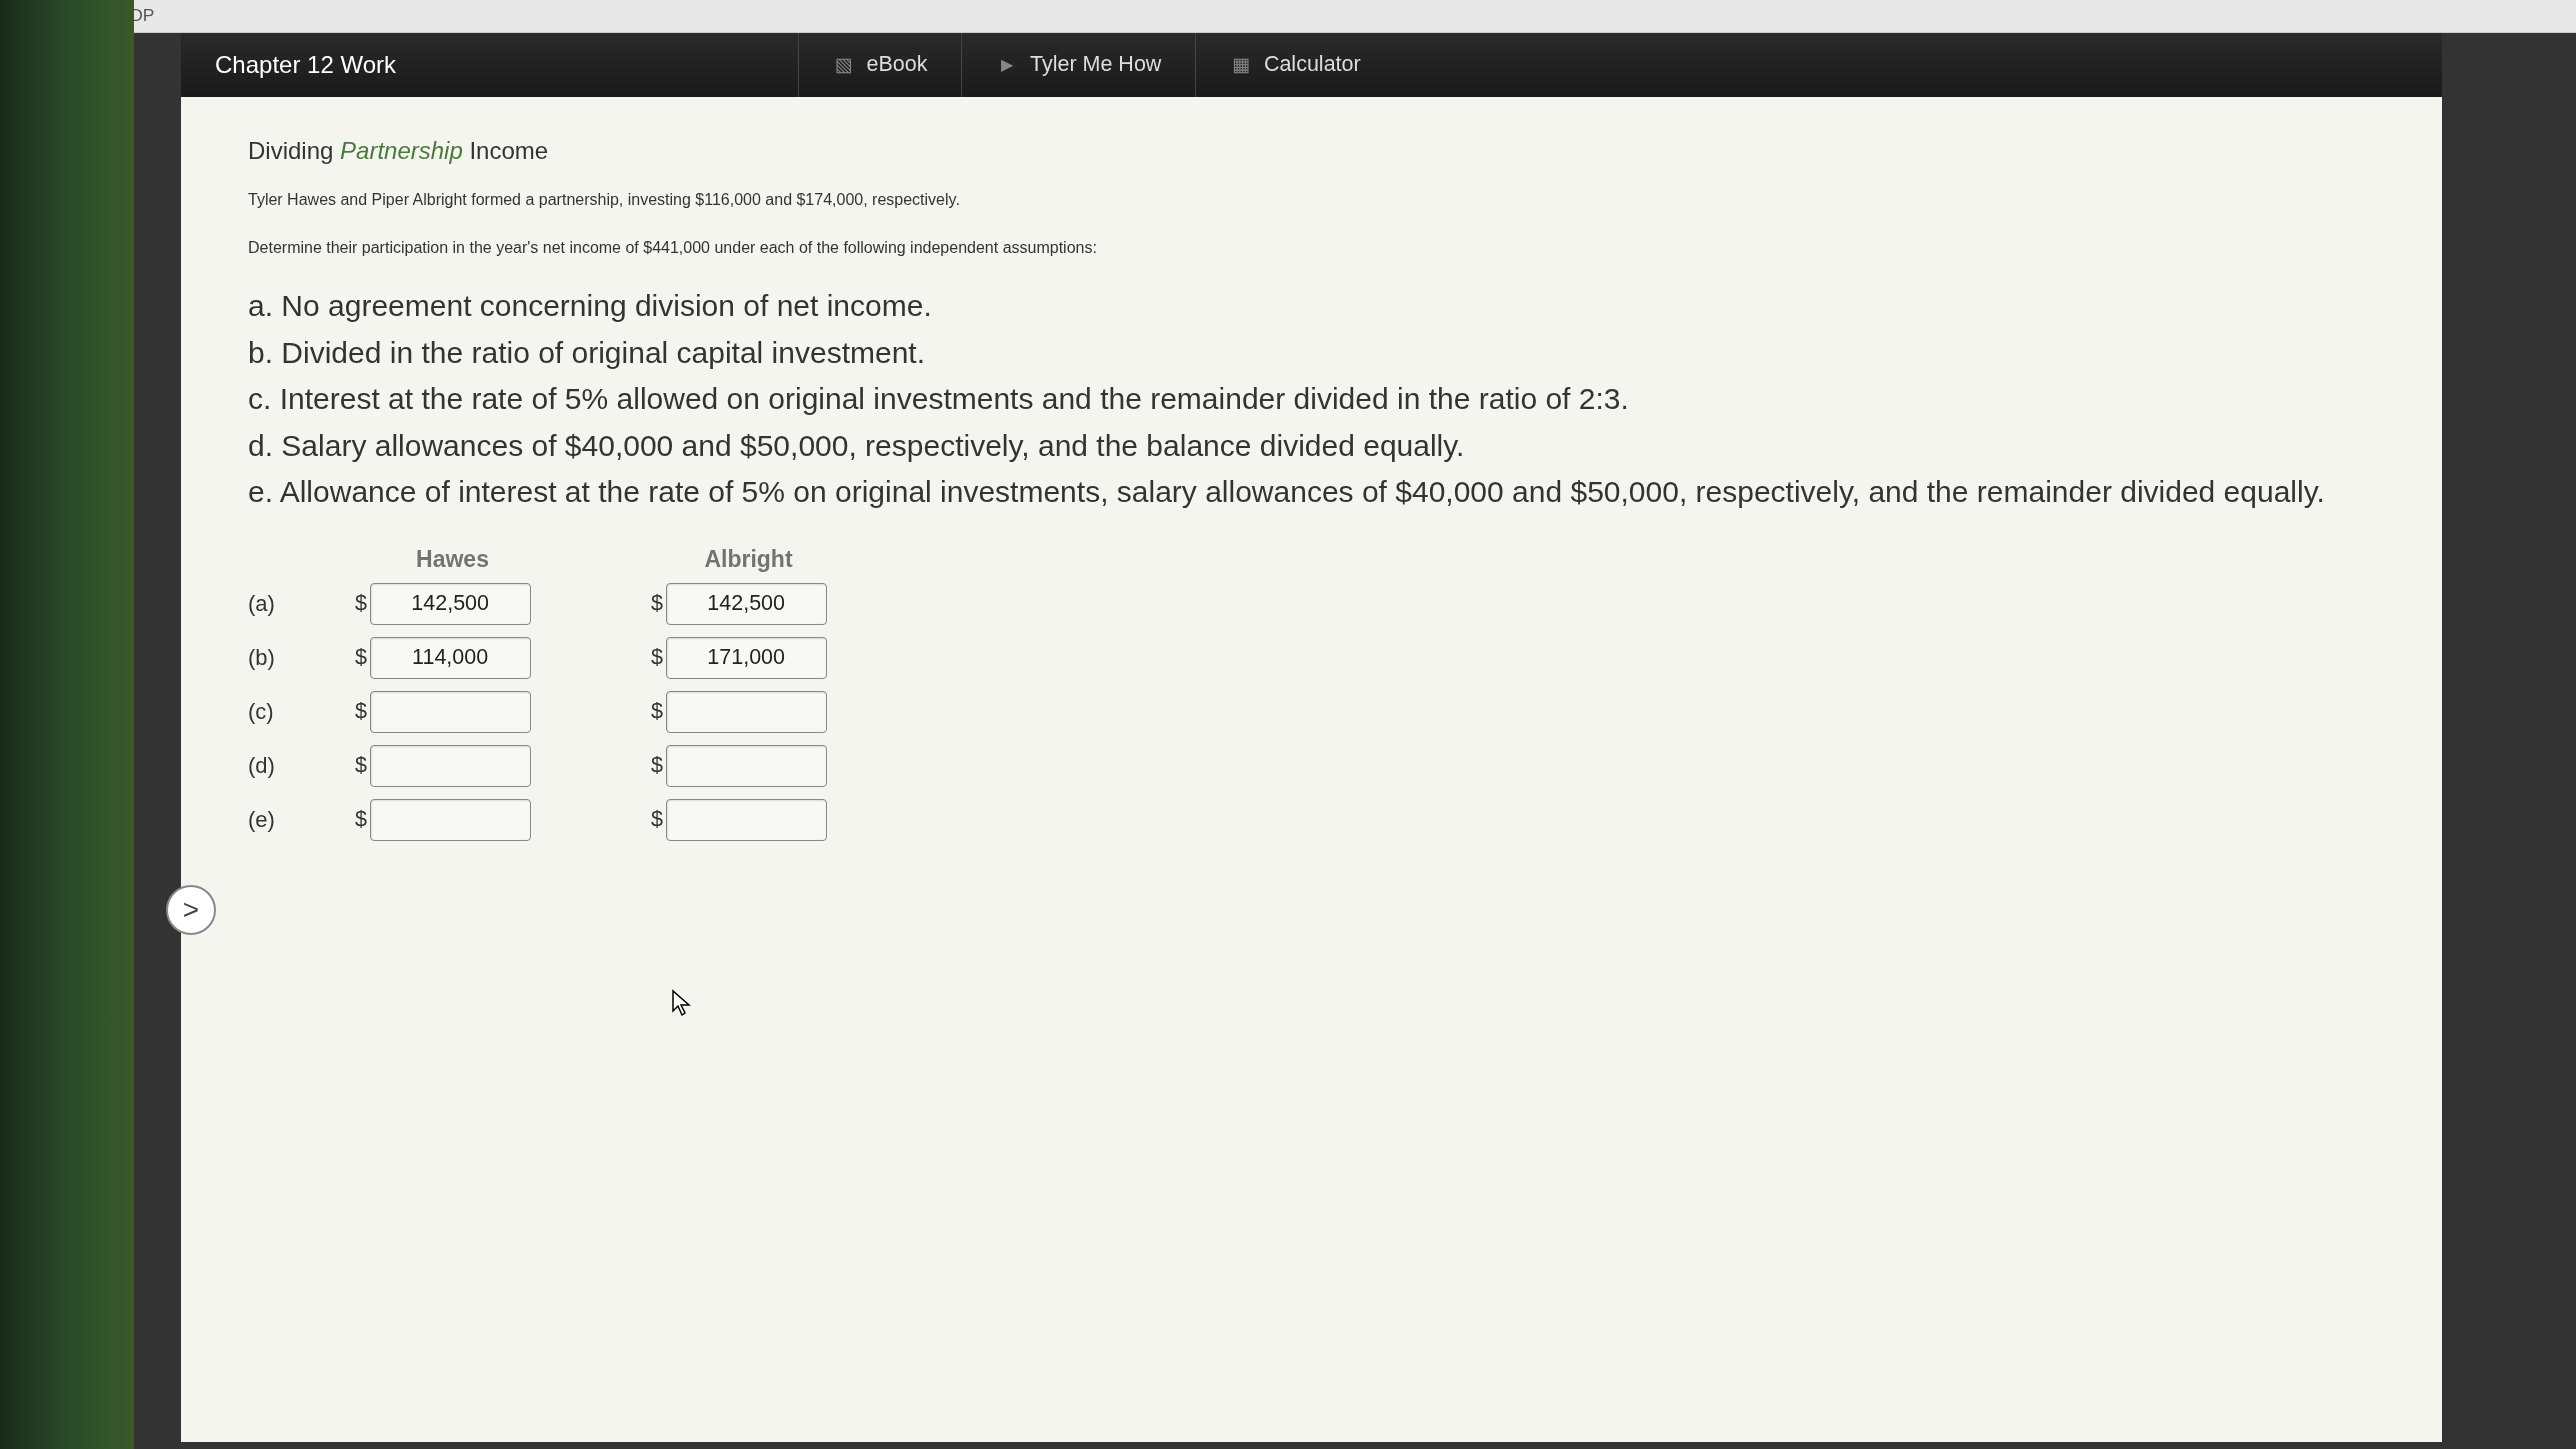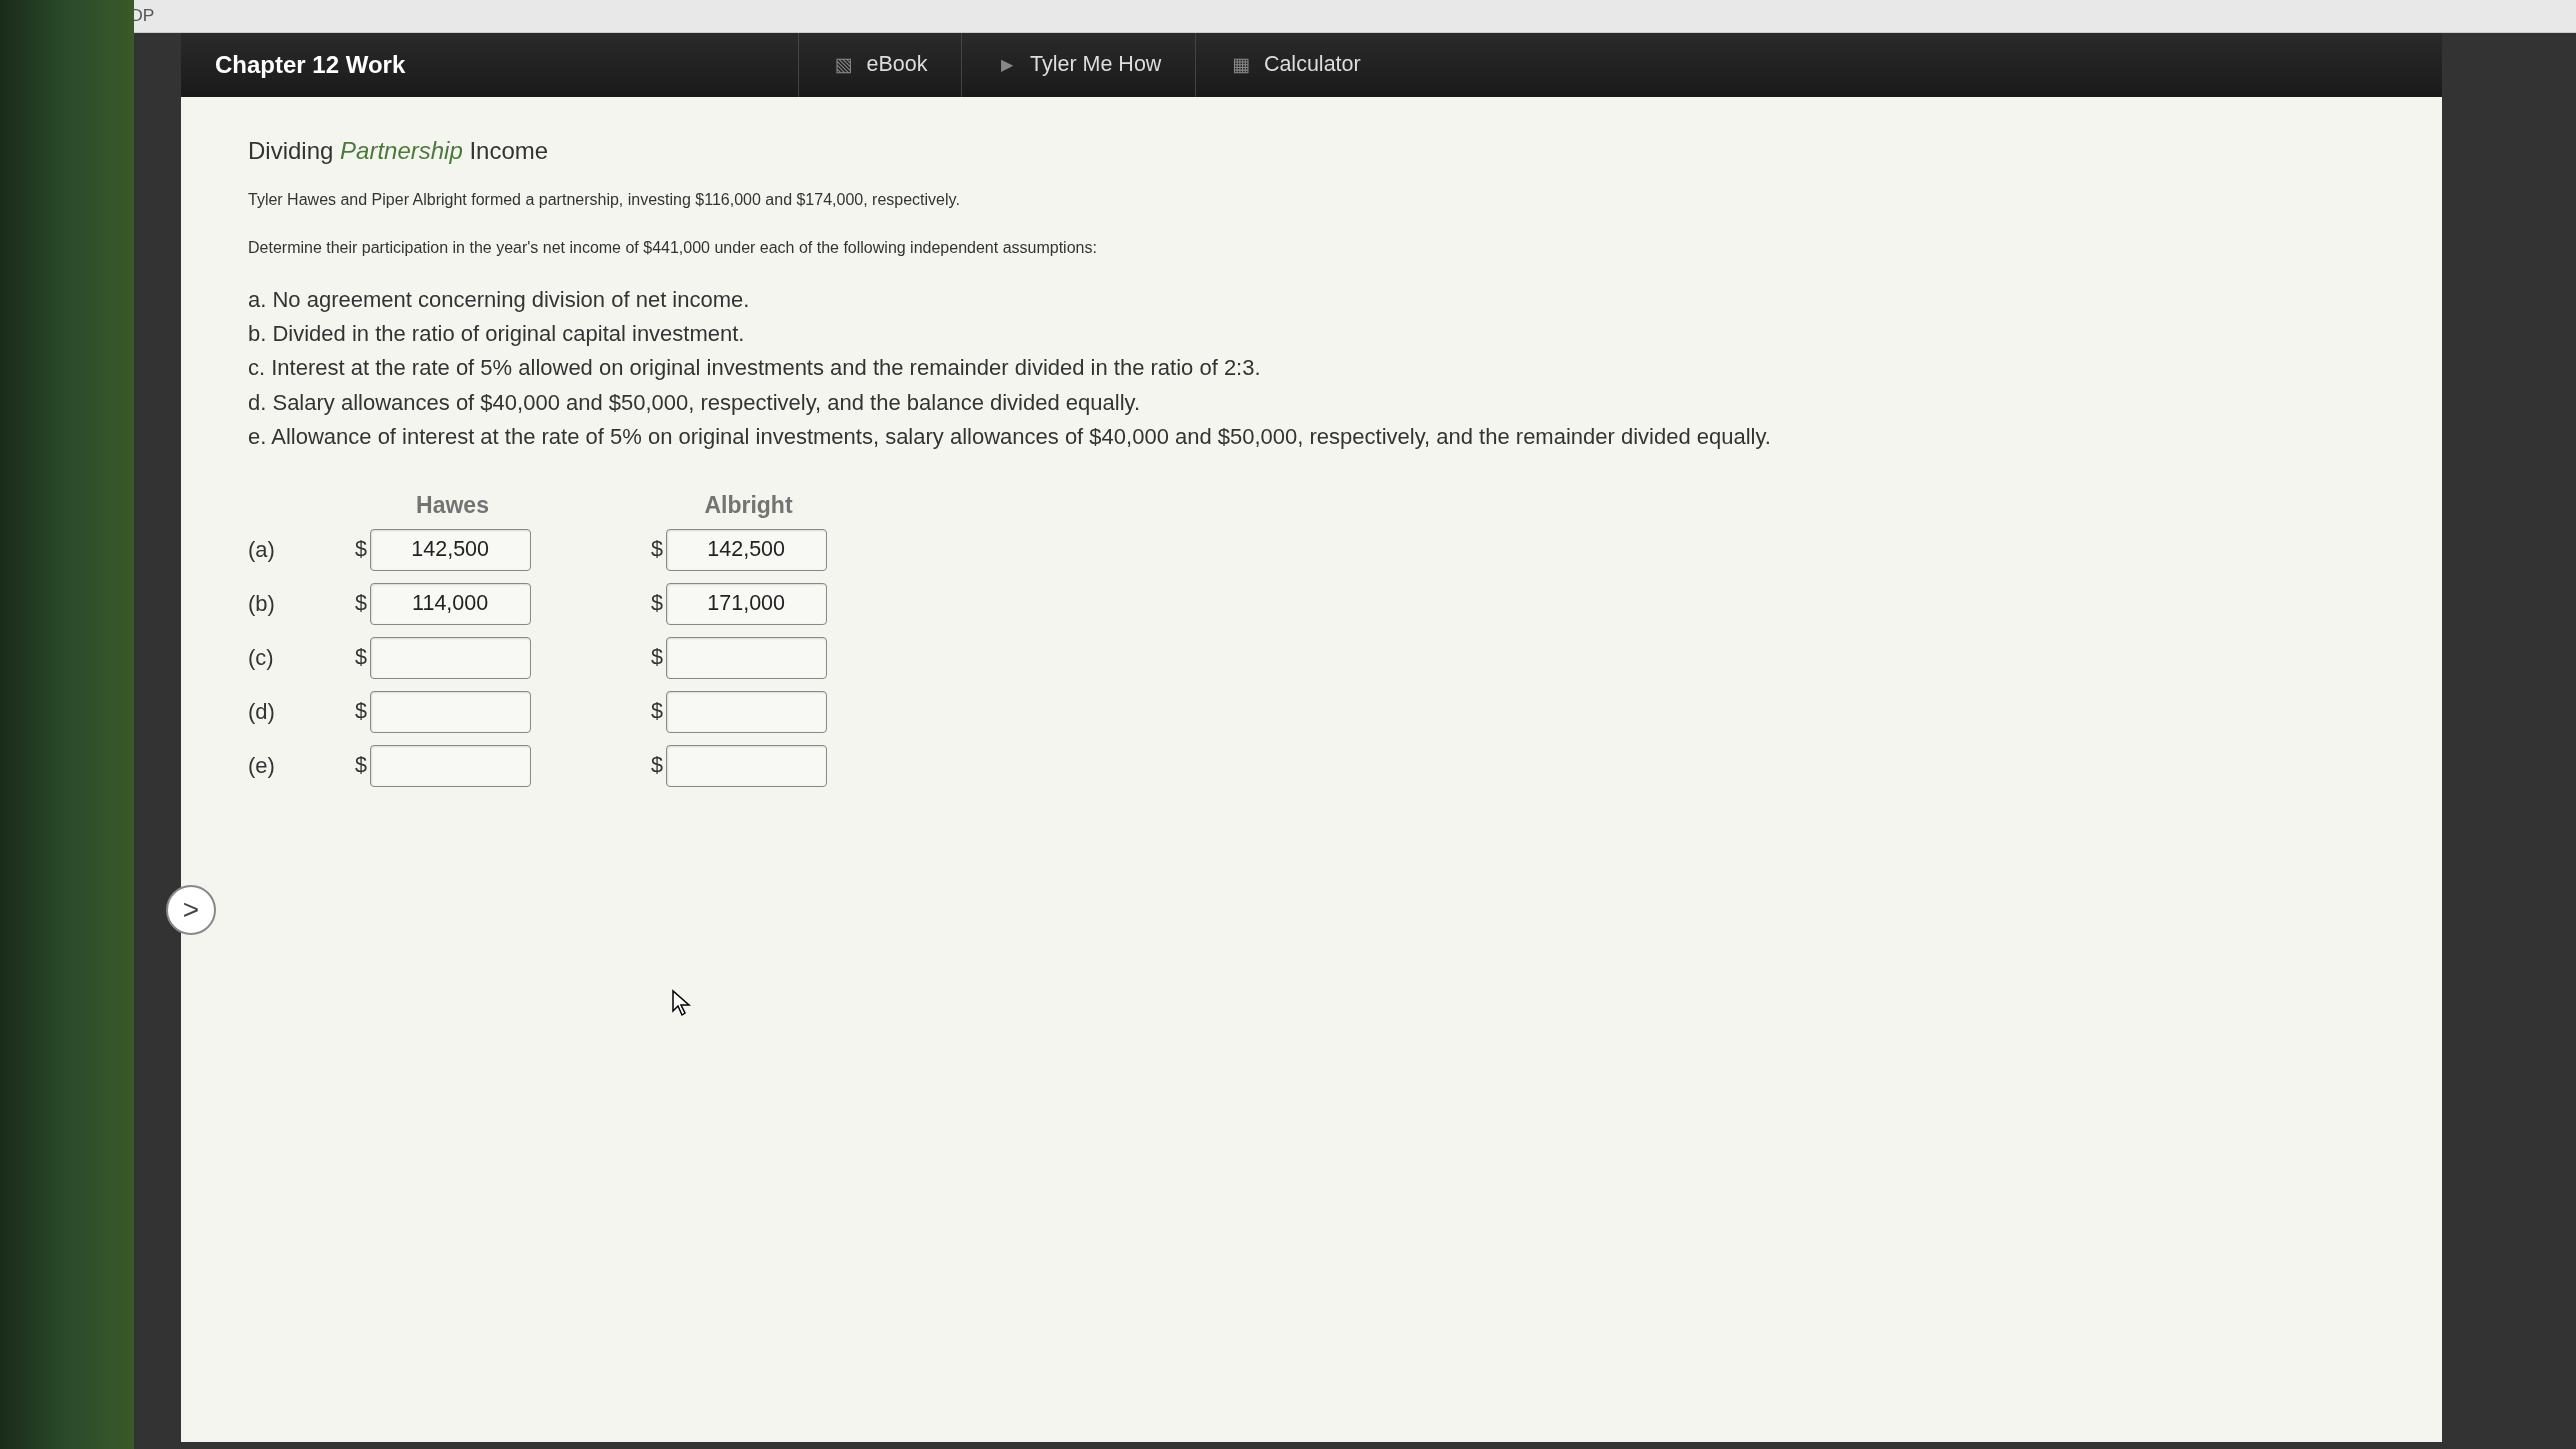--- a/index.html
+++ b/index.html
@@ -46,21 +46,21 @@
     }
     .header-bar {
       background: linear-gradient(to bottom, #2a2a2a, #1a1a1a);
       display: flex;
       align-items: center;
       height: 64px;
     }
     .header-title {
       color: #fff;
       font-size: 24px;
-      font-weight: bold;
+      font-weight: normal;
       padding: 0 34px;
       flex: 0 0 617px;
     }
     .header-tab {
       display: flex;
       align-items: center;
       gap: 12px;
       padding: 0 34px;
       color: #ddd;
       font-size: 21.5px;
@@ -88,24 +88,24 @@
       margin-bottom: 23.5px;
     }
     .problem-title .highlight { color: #4a7a3a; font-style: italic; }
     .problem-text {
       font-size: 16px;
       color: #333;
       line-height: 1.5;
       margin-bottom: 23.5px;
     }
     .assumptions {
-      font-size: 22px;
+      font-size: 30px;
       color: #333;
       line-height: 1.55;
-      margin-bottom: 38px;
+      margin-bottom: 30px;
     }
     .answer-table {
       display: inline-block;
     }
     .table-headers {
       display: flex;
       margin-bottom: 10px;
     }
     .row-label-spacer { width: 107px; }
     .col-header {

